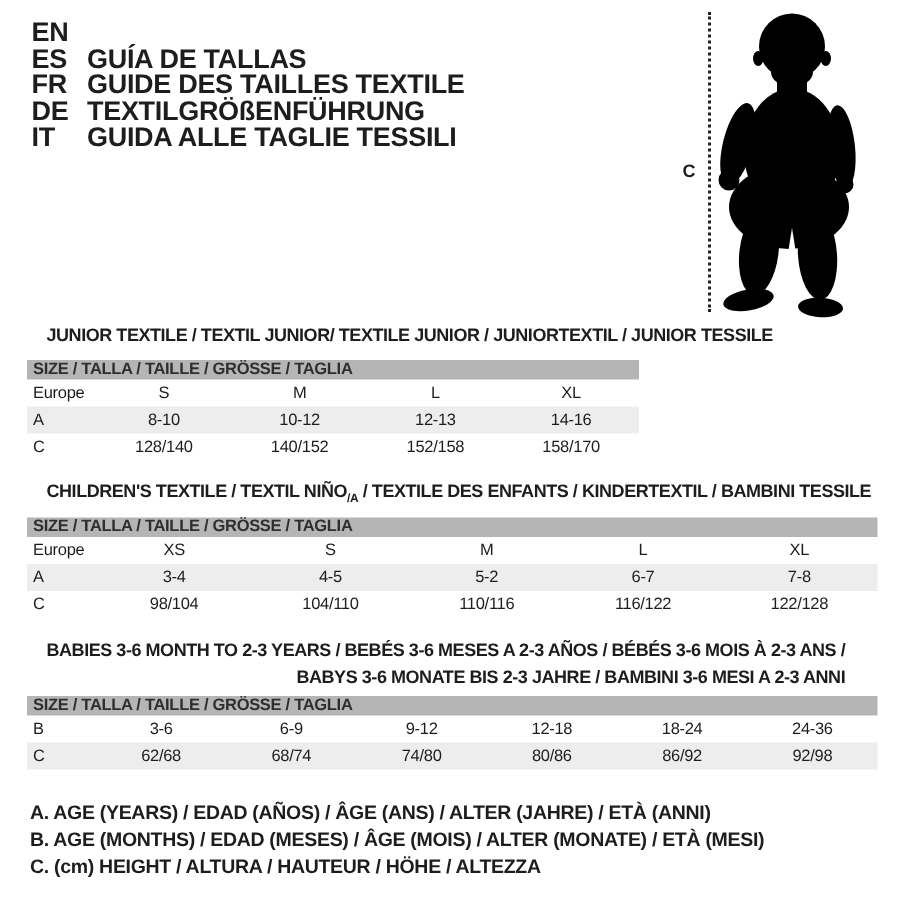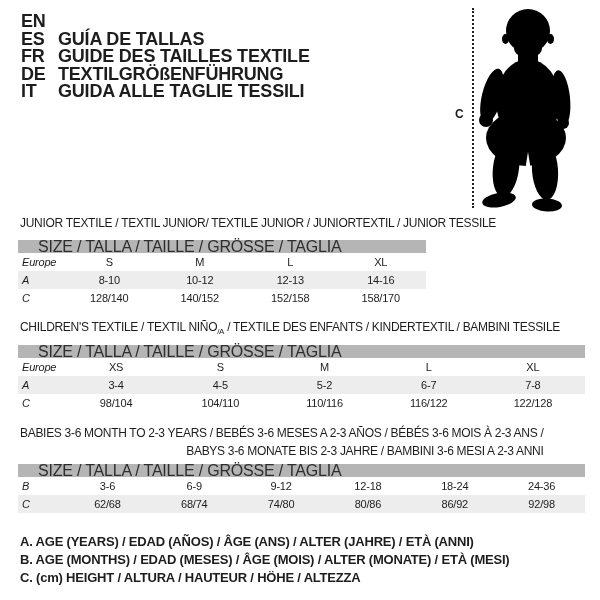--- a/index.html
+++ b/index.html
@@ -18,35 +18,35 @@
   .lang-code{width:37px;}
 
   
   .measure-line{position:absolute;left:472px;top:8px;height:200px;width:0;
     border-left:2px dotted #222;}
   .measure-label{position:absolute;left:455px;top:107px;
     font-weight:bold;font-size:12px;}
   .baby{position:absolute;left:478px;top:6px;width:100px;height:206px;}
 
   
-  .tbl-title{position:absolute;font-weight:normal;font-size:12px;
-    letter-spacing:-0.3px;line-height:14px;white-space:nowrap;}
+  .tbl-title{position:absolute;font-weight:bold;font-size:12px;
+    letter-spacing:-0.3px;line-height:14px;white-space:nowrap;margin-left:11px;}
   .tbl-title.two-line{line-height:18px;}
   .subsc{font-size:8px;vertical-align:sub;}
 
   
   .size-table{position:absolute;font-size:11px;letter-spacing:-0.2px;}
   .band{background:var(--band_bg,#b5b5b5);height:13px;line-height:13px;
-    padding-left:20px;font-size:16px;color:#2e2e2e;}
+    padding-left:4px;font-size:11px;color:#2e2e2e;font-weight:bold;}
   .trow{display:grid;height:18px;align-items:center;}
   .t1 .trow{grid-template-columns:46px repeat(4,1fr);}
   .t2 .trow{grid-template-columns:46px repeat(5,1fr);}
   .t3 .trow{grid-template-columns:46px repeat(6,1fr);}
   .trow span{text-align:center;}
-  .trow .c0{text-align:left;padding-left:4px;font-style:italic;}
+  .trow .c0{text-align:left;padding-left:4px;}
   .shaded{background:var(--shade_bg,#ededed);}
 
   
   .footnotes{position:absolute;left:20px;top:533px;
     font-weight:bold;font-size:13px;letter-spacing:-0.2px;line-height:18px;
     white-space:nowrap;}
 </style>
 </head>
 <body>
 

